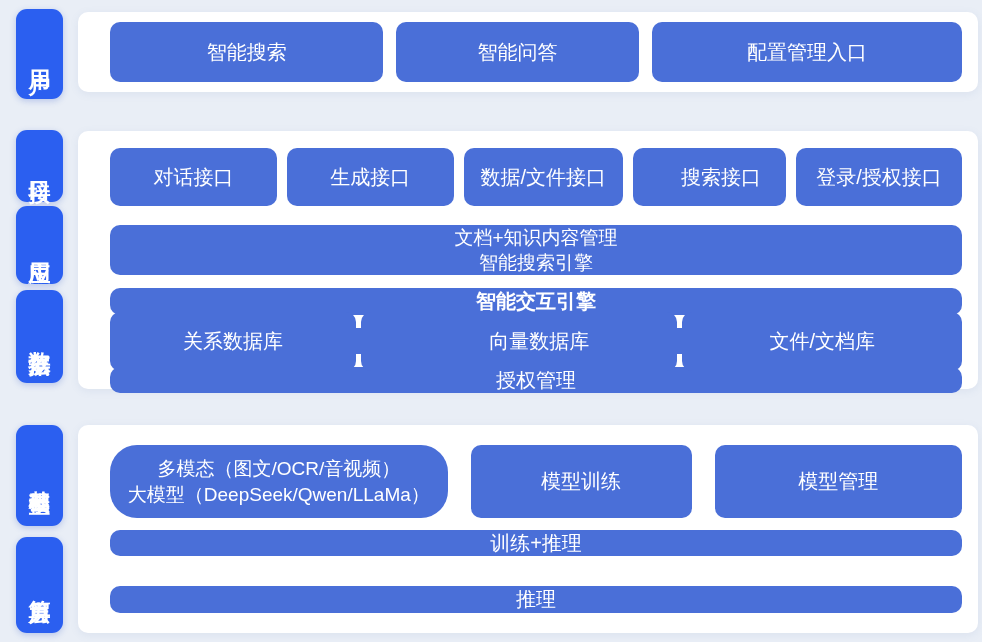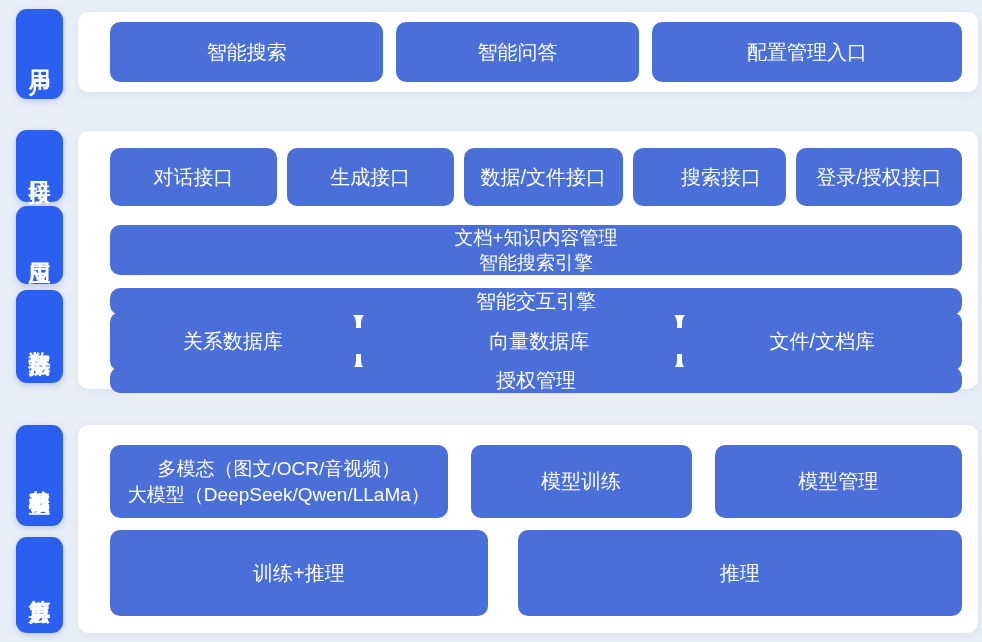--- a/index.html
+++ b/index.html
@@ -56,21 +56,21 @@
   .panel-1{left:78px;top:12px;width:900px;height:80px;padding:10px 16px 10px 32px;}
   .panel-1 .row{height:100%;gap:13px;}
   
   .panel-2{left:78px;top:131px;width:900px;height:258px;padding:17px 16px 17px 32px;gap:19px;}
   .panel-2 .r1{height:58px;gap:10px;}
   .panel-2 .r2{height:68px;gap:13px;flex-direction:column;}
   .panel-2 .r3{height:59px;gap:5px;}
   
   .panel-3{left:78px;top:425px;width:900px;height:208px;padding:20px 16px 15px 32px;gap:12px;}
   .panel-3 .r1{height:73px;gap:23px;}
-  .panel-3 .r2{height:86px;gap:30px;}
+  .panel-3 .r2{height:72px;gap:30px;flex-direction:column;}
 </style>
 </head>
 <body>
 
 <div class="canvas">
 
   <div class="layer-label" style="left:16px;top:9px;height:90px;">用户</div>
 
   <div class="panel panel-1">
     <div class="row">
@@ -88,37 +88,37 @@
     <div class="row r1">
       <div class="block" style="flex:173;">对话接口</div>
       <div class="block" style="flex:173;">生成接口</div>
       <div class="block" style="flex:165;">数据/文件接口</div>
       <div class="block" style="flex:135;padding-left:23px;">搜索接口</div>
       <div class="block" style="flex:172;">登录/授权接口</div>
     </div>
     <div class="row r2">
       <div class="block small-2line" style="flex:255;">文档+知识内容管理
 智能搜索引擎</div>
-      <div class="block" style="flex:221;">智能交互引擎</div>
+      <div class="block" style="flex:221;font-weight:bold;">智能交互引擎</div>
       <div class="block" style="flex:170;font-weight:bold;">提示词库</div>
       <div class="block" style="flex:169;">授权管理</div>
     </div>
     <div class="row r3">
       <div class="block" style="flex:255;">关系数据库</div>
       <div class="block" style="flex:287;padding-left:40px;">向量数据库</div>
       <div class="block" style="flex:290;">文件/文档库</div>
     </div>
   </div>
 
   <div class="layer-label" style="left:16px;top:425px;height:101px;font-size:21px;letter-spacing:1px;">基础模型</div>
   <div class="layer-label" style="left:16px;top:537px;height:96px;">算力层</div>
 
   <div class="panel panel-3">
     <div class="row r1">
-      <div class="block small-2line" style="flex:333;">多模态（图文/OCR/音视频）
+      <div class="block small-2line" style="flex:333;border-radius:27px;">多模态（图文/OCR/音视频）
 大模型（DeepSeek/Qwen/LLaMa）</div>
       <div class="block" style="flex:218;">模型训练</div>
       <div class="block" style="flex:244;">模型管理</div>
     </div>
     <div class="row r2">
       <div class="block" style="flex:385;">训练+推理</div>
       <div class="block" style="flex:453;">推理</div>
     </div>
   </div>
 

